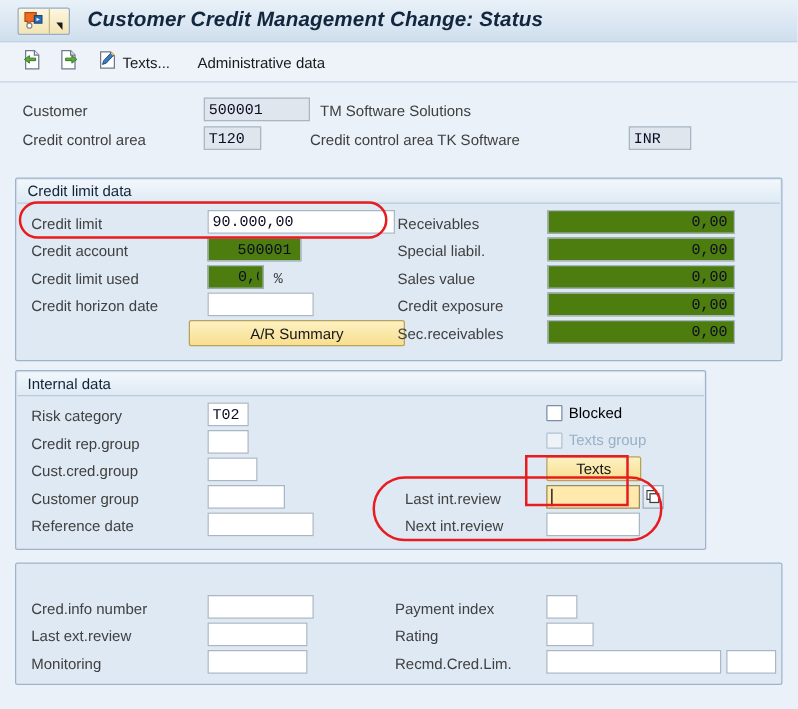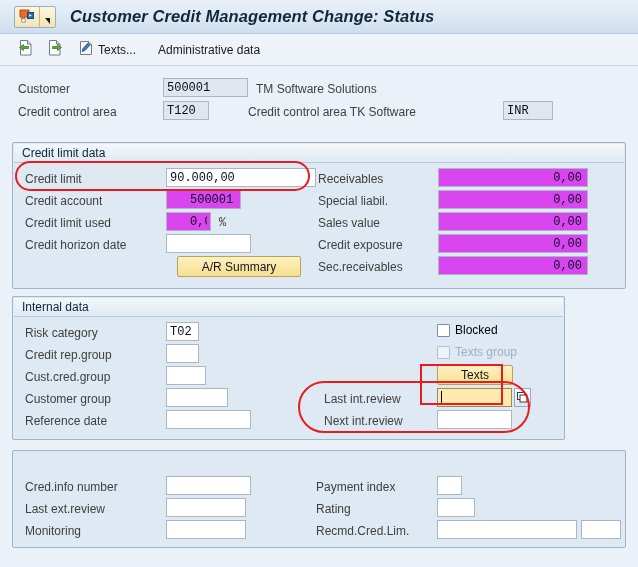--- a/index.html
+++ b/index.html
@@ -74,21 +74,21 @@
     height: 19px;
     font-family: "Liberation Mono", monospace;
     font-size: 12px;
     color: #0b0b22;
     padding: 0 3px;
     line-height: 17px;
     outline: none;
   }
   .fld.ro { background: #dfe6ee; border-color: #a9b6c4; }
   .fld.num { text-align: right; padding-right: 5px; }
-  .fld.disp { background: #d946ef; padding-left: 23px; }
+  .fld.disp { background: #4d7c0f; padding-left: 23px; }
   .fld.focus {
     background: #ffe9ad; border: 1px solid #9a8c5a;
   }
 
   
   .group {
     position: absolute;
     border: 1px solid #9fb4cb;
     background: #dfe9f3;
     border-radius: 2px;
@@ -225,21 +225,21 @@
       <span class="lbl abs" style="left:12px; top:31px;">Credit account</span>
       <input class="fld disp abs" style="left: 153px; top: 27px; width: 75px;" readonly="" value="500001">
 
       <span class="lbl abs" style="left:12px; top:53px;">Credit limit used</span>
       <input class="fld disp abs" style="left: 153px; top: 49px; width: 45px;" readonly="" value="0,00">
       <span class="lbl abs" style="left:206px; top:53px; font-family:'Liberation Mono',monospace;">%</span>
 
       <span class="lbl abs" style="left:12px; top:75px;">Credit horizon date</span>
       <input class="fld abs" style="left: 153px; top: 71px; width: 85px;" value="">
 
-      <div class="btn-yellow abs" style="left:164px; top:93px; width:124px; height:21px;">A/R Summary</div>
+      <div class="btn-yellow abs" style="left:138px; top:93px; width:173px; height:21px;">A/R Summary</div>
 
       <span class="lbl abs" style="left:305px; top:9px;">Receivables</span>
       <input class="fld disp num abs" style="left: 425px; top: 5px; width: 150px;" readonly="" value="0,00">
 
       <span class="lbl abs" style="left:305px; top:31px;">Special liabil.</span>
       <input class="fld disp num abs" style="left: 425px; top: 27px; width: 150px;" readonly="" value="0,00">
 
       <span class="lbl abs" style="left:305px; top:53px;">Sales value</span>
       <input class="fld disp num abs" style="left: 425px; top: 49px; width: 150px;" readonly="" value="0,00">
 

